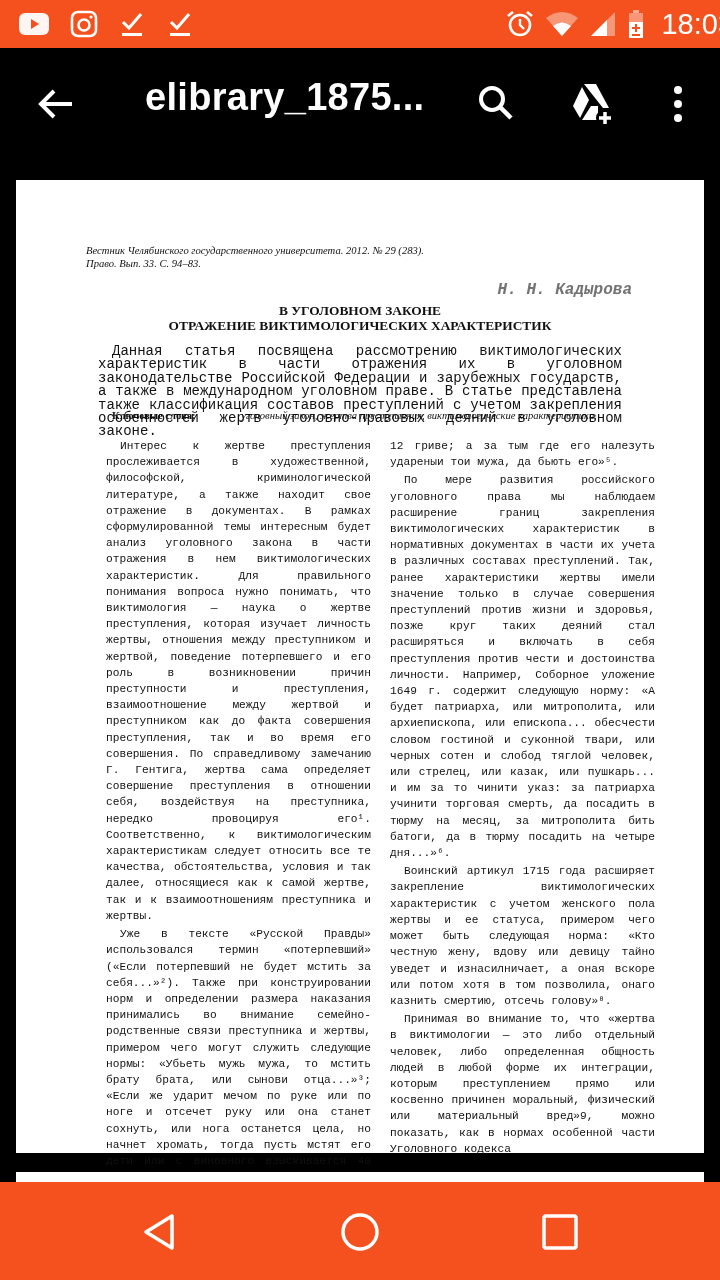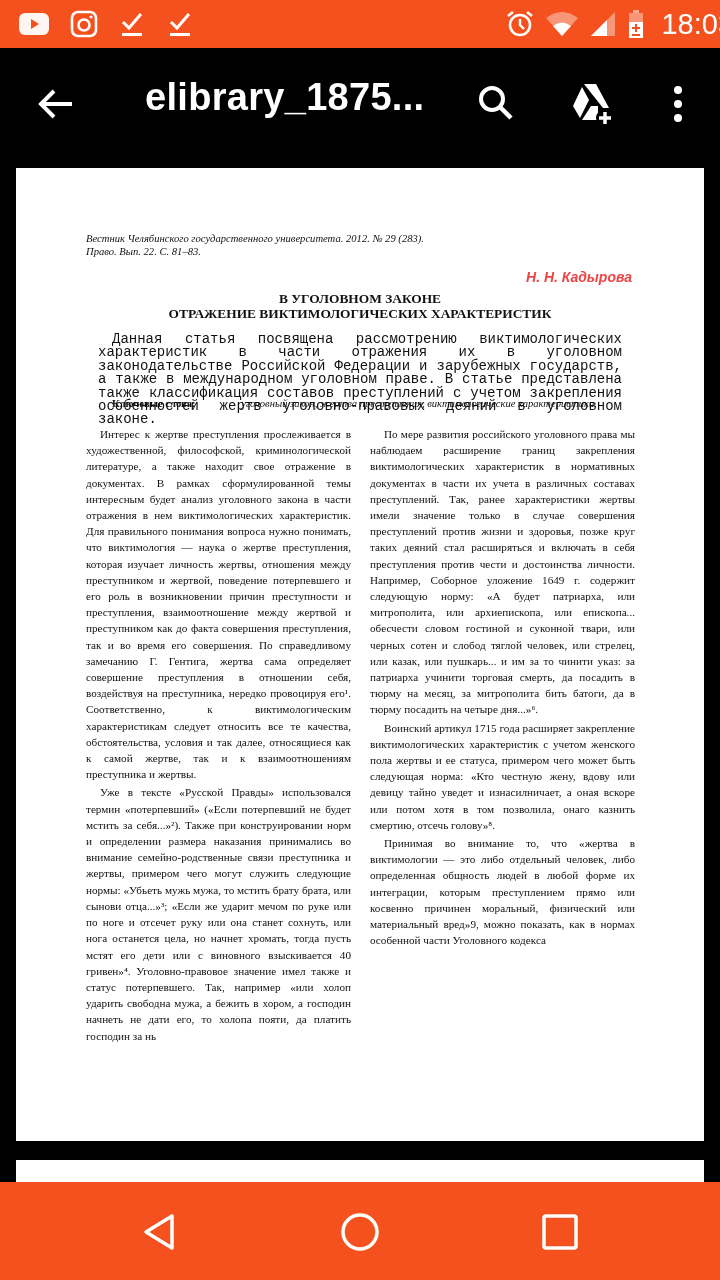--- a/index.html
+++ b/index.html
@@ -5,31 +5,31 @@
   html, body { margin:0; padding:0; }
   body { width:720px; height:1280px; overflow:hidden; background:#000; position:relative; font-family:"Liberation Sans", sans-serif; }
   .statusbar { position:absolute; left:0; top:0; width:720px; height:48px; background:#F4511E; color:#fff;padding-left:28px; }
   .sb-left { position:absolute; left:18px; top:8px; display:flex; gap:20px; align-items:center; height:32px; }
   .sb-right { position:absolute; right:14px; top:0; height:48px; display:flex; align-items:center; gap:10px; }
   .sb-time { font-size:29px; font-family:"Liberation Sans", sans-serif; color:#fff; margin-left:6px; }
   .appbar { position:absolute; left:0; top:48px; width:720px; height:112px; background:#000; color:#fff; }
   .back-btn { position:absolute; left:30px; top:30px; width:52px; height:52px; }
   .title { position:absolute; left:145px; top:28px; font-size:38px; font-weight:bold; color:#fff; font-family:"Liberation Sans", sans-serif; letter-spacing:0.3px; }
   .ab-icon { position:absolute; top:30px; width:52px; height:52px; }
-  .viewer { position:absolute; left:0; top:160px; width:708px; height:1022px; background:#000; overflow:hidden; }
+  .viewer { position:absolute; left:0; top:172px; width:708px; height:1022px; background:#000; overflow:hidden; }
   .page { position:absolute; left:16px; top:8px; width:688px; height:973px; background:#fff; }
   .page2 { position:absolute; left:16px; top:1000px; width:688px; height:40px; background:#fff; }
   .journal { position:absolute; left:70px; top:64px; font-family:"Liberation Serif", serif; font-style:italic; font-size:10.6px; line-height:13px; color:#111; }
-  .author { position:absolute; right:72px; top:101px; font-family:Liberation Sans, sans-serif; font-style:italic; font-weight:bold; font-size:14px; color:#ef4444; }
+  .author { position:absolute; right:72px; top:101px; font-family:Liberation Mono, monospace; font-style:italic; font-weight:bold; font-size:16px; color:#737373; }
   .art-title { position:absolute; left:60px; width:568px; top:124px; text-align:center; font-family:"Liberation Serif", serif; font-weight:bold; font-size:13.4px; line-height:14.5px; color:#111; }
   .abstract { position:absolute; left:82px; width:524px; top:165px; font-family:Liberation Mono, monospace; font-size:14px; line-height:13.4px; color:#111; text-align:justify; text-indent:14px; }
   .keywords { position:absolute; left:82px; width:524px; top:229px; font-family:"Liberation Serif", serif; font-size:10.6px; line-height:13px; color:#111; text-indent:14px; }
   .keywords b { font-weight:bold; }
   .keywords i { font-style:italic;margin-left:43px; }
-  .col { position:absolute; top:258px; width:265px; font-family:Liberation Serif, serif; font-size:11.2px; line-height:16.2px; color:#111; }
+  .col { position:absolute; top:258px; width:265px; font-family:Liberation Mono, monospace; font-size:11.2px; line-height:16.2px; color:#111;margin-left:20px; }
   .col p { margin:0 0 2px 0; text-align:justify; text-indent:14px; hyphens:auto; }
   .col p.noindent { text-indent:0; }
   .col-left { left:70px; }
   .col-right { left:354px; }
   .navbar { position:absolute; left:0; top:1182px; width:720px; height:98px; background:#F4511E; }
   .nav-btn { position:absolute; top:22px; width:56px; height:56px; }
   svg { display:block; }
 </style>
 </head>
 <body>
@@ -122,35 +122,36 @@
         <circle cx="26" cy="26" r="4" fill="#fff"></circle>
         <circle cx="26" cy="40" r="4" fill="#fff"></circle>
       </svg>
   </div>
 </div>
 
 <div class="viewer">
   <div class="page">
     <div class="journal">
       <div>Вестник Челябинского государственного университета. 2012. № 29 (283).</div>
-      <div>Право. Вып. 22. С. 81–83.</div>
+      <div>Право. Вып. 33. С. 94–83.</div>
     </div>
     <div class="author">Н. Н. Кадырова</div>
     <div class="art-title">
       <div>В УГОЛОВНОМ ЗАКОНЕ</div>
       <div>ОТРАЖЕНИЕ ВИКТИМОЛОГИЧЕСКИХ ХАРАКТЕРИСТИК</div>
     </div>
     <div class="abstract">Данная статья посвящена рассмотрению виктимологических характеристик в части отражения их в уголовном законодательстве Российской Федерации и зарубежных государств, а также в международном уголовном праве. В статье представлена также классификация составов преступлений с учетом закрепления особенностей жертв уголовно-правовых деяний в уголовном законе.</div>
     <div class="keywords"><b>Ключевые слова:</b><i> уголовный закон, жертва преступления, виктимологические характеристики.</i></div>
 
     <div class="col col-left">
       <p>Интерес к жертве преступления прослеживается в художественной, философской, криминологической литературе, а также находит свое отражение в документах. В рамках сформулированной темы интересным будет анализ уголовного закона в части отражения в нем виктимологических характеристик. Для правильного понимания вопроса нужно понимать, что виктимология — наука о жертве преступления, которая изучает личность жертвы, отношения между преступником и жертвой, поведение потерпевшего и его роль в возникновении причин преступности и преступления, взаимоотношение между жертвой и преступником как до факта совершения преступления, так и во время его совершения. По справедливому замечанию Г. Гентига, жертва сама определяет совершение преступления в отношении себя, воздействуя на преступника, нередко провоцируя его¹. Соответственно, к виктимологическим характеристикам следует относить все те качества, обстоятельства, условия и так далее, относящиеся как к самой жертве, так и к взаимоотношениям преступника и жертвы.</p>
       <p>Уже в тексте «Русской Правды» использовался термин «потерпевший» («Если потерпевший не будет мстить за себя...»²). Также при конструировании норм и определении размера наказания принимались во внимание семейно-родственные связи преступника и жертвы, примером чего могут служить следующие нормы: «Убьеть мужь мужа, то мстить брату брата, или сынови отца...»³; «Если же ударит мечом по руке или по ноге и отсечет руку или она станет сохнуть, или нога останется цела, но начнет хромать, тогда пусть мстят его дети или с виновного взыскивается 40 гривен»⁴. Уголовно-правовое значение имел также и статус потерпевшего. Так, например «или холоп ударить свободна мужа, а бежить в хором, а господин начнеть не дати его, то холопа пояти, да платить господин за нь</p>
     </div>
     <div class="col col-right">
+      <p class="noindent">12 гриве; а за тым где его налезуть удареныи тои мужа, да бьють его»⁵.</p>
       <p>По мере развития российского уголовного права мы наблюдаем расширение границ закрепления виктимологических характеристик в нормативных документах в части их учета в различных составах преступлений. Так, ранее характеристики жертвы имели значение только в случае совершения преступлений против жизни и здоровья, позже круг таких деяний стал расширяться и включать в себя преступления против чести и достоинства личности. Например, Соборное уложение 1649 г. содержит следующую норму: «А будет патриарха, или митрополита, или архиепископа, или епископа... обесчести словом гостиной и суконной твари, или черных сотен и слобод тяглой человек, или стрелец, или казак, или пушкарь... и им за то чинити указ: за патриарха учинити торговая смерть, да посадить в тюрму на месяц, за митрополита бить батоги, да в тюрму посадить на четыре дня...»⁶.</p>
       <p>Воинский артикул 1715 года расширяет закрепление виктимологических характеристик с учетом женского пола жертвы и ее статуса, примером чего может быть следующая норма: «Кто честную жену, вдову или девицу тайно уведет и изнасилничает, а оная вскоре или потом хотя в том позволила, онаго казнить смертию, отсечь голову»⁸.</p>
       <p>Принимая во внимание то, что «жертва в виктимологии — это либо отдельный человек, либо определенная общность людей в любой форме их интеграции, которым преступлением прямо или косвенно причинен моральный, физический или материальный вред»9, можно показать, как в нормах особенной части Уголовного кодекса</p>
     </div>
   </div>
   <div class="page2"></div>
 </div>
 
 <div class="navbar">
   <div class="nav-btn" style="left:132px;">

